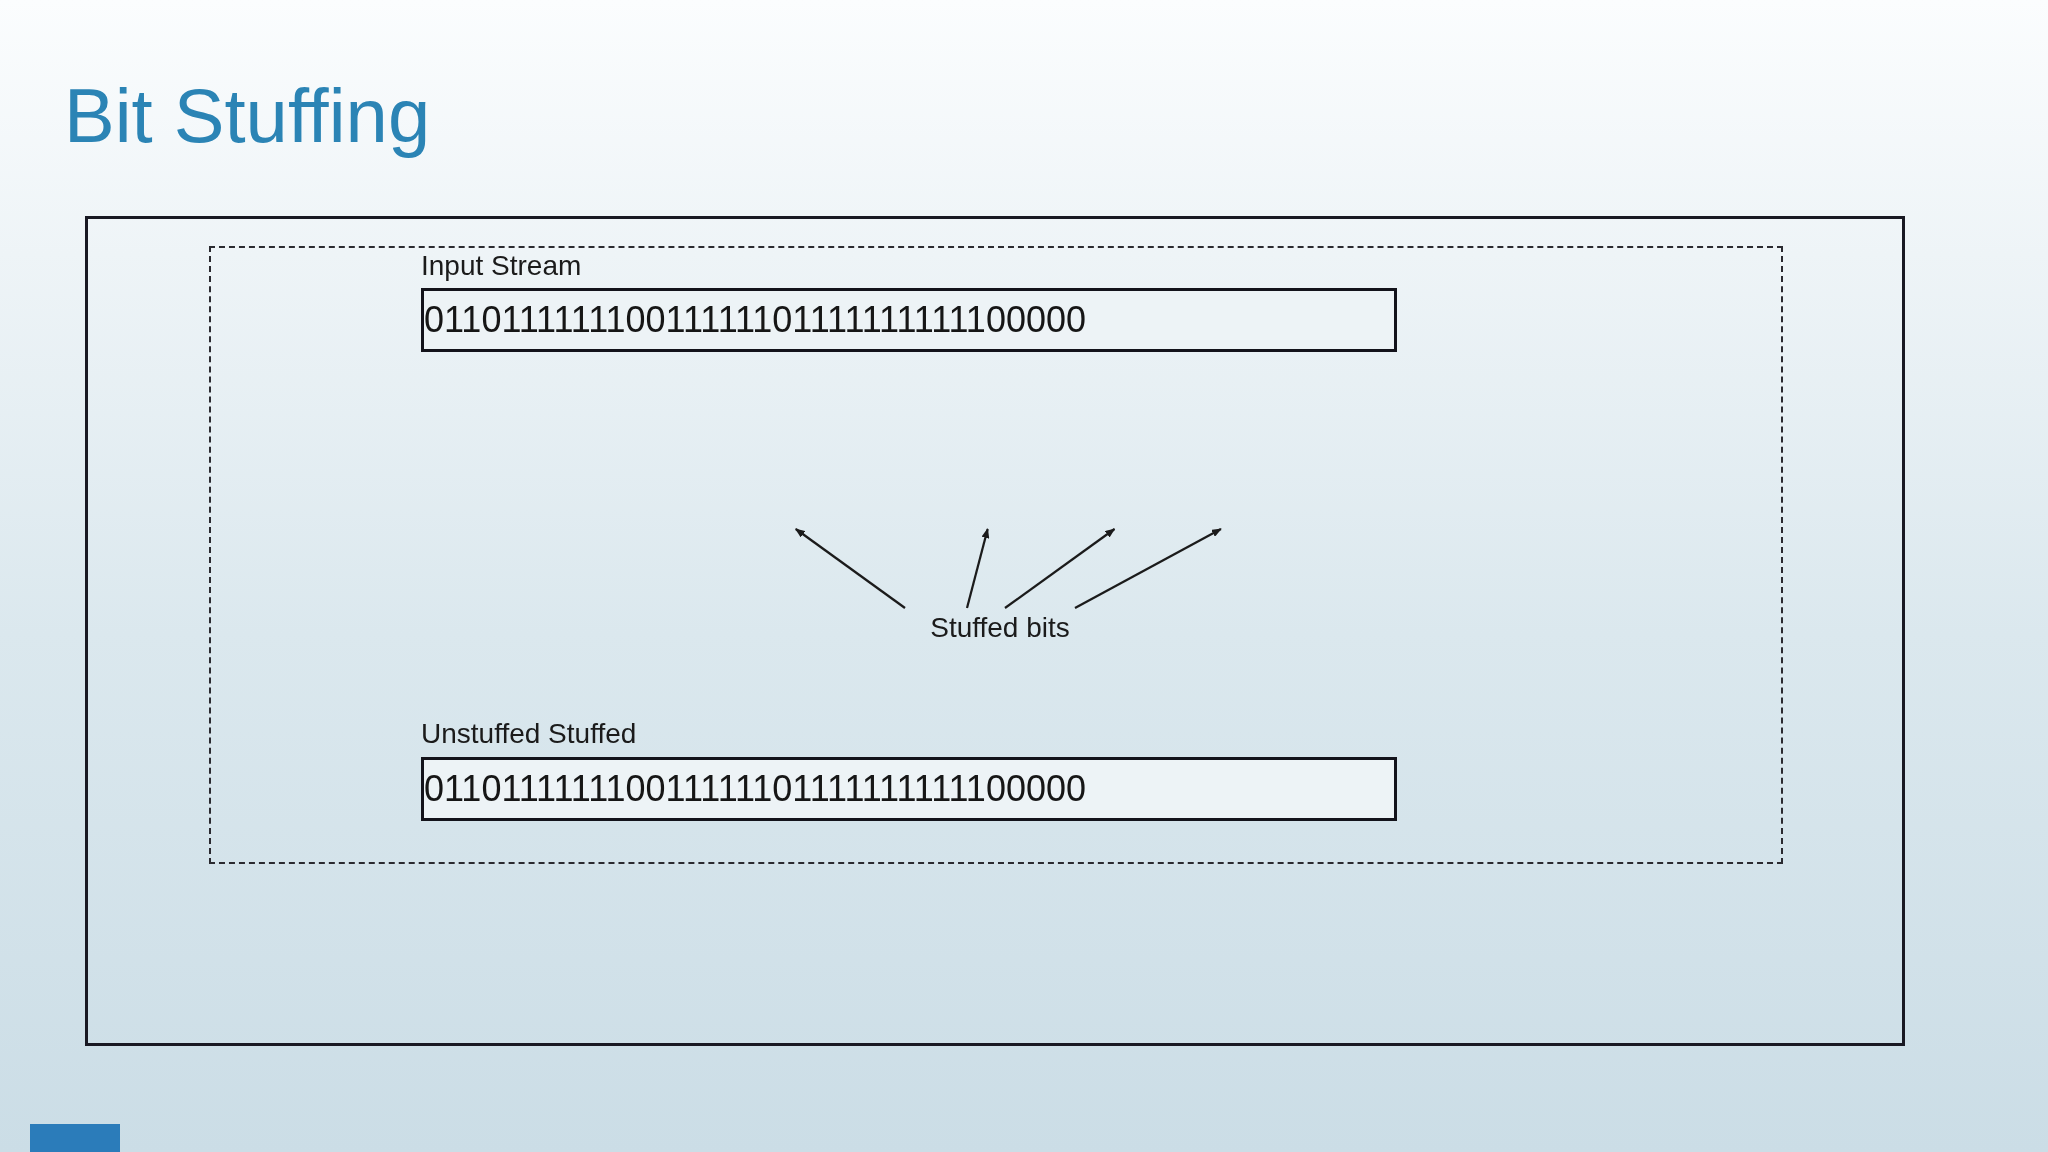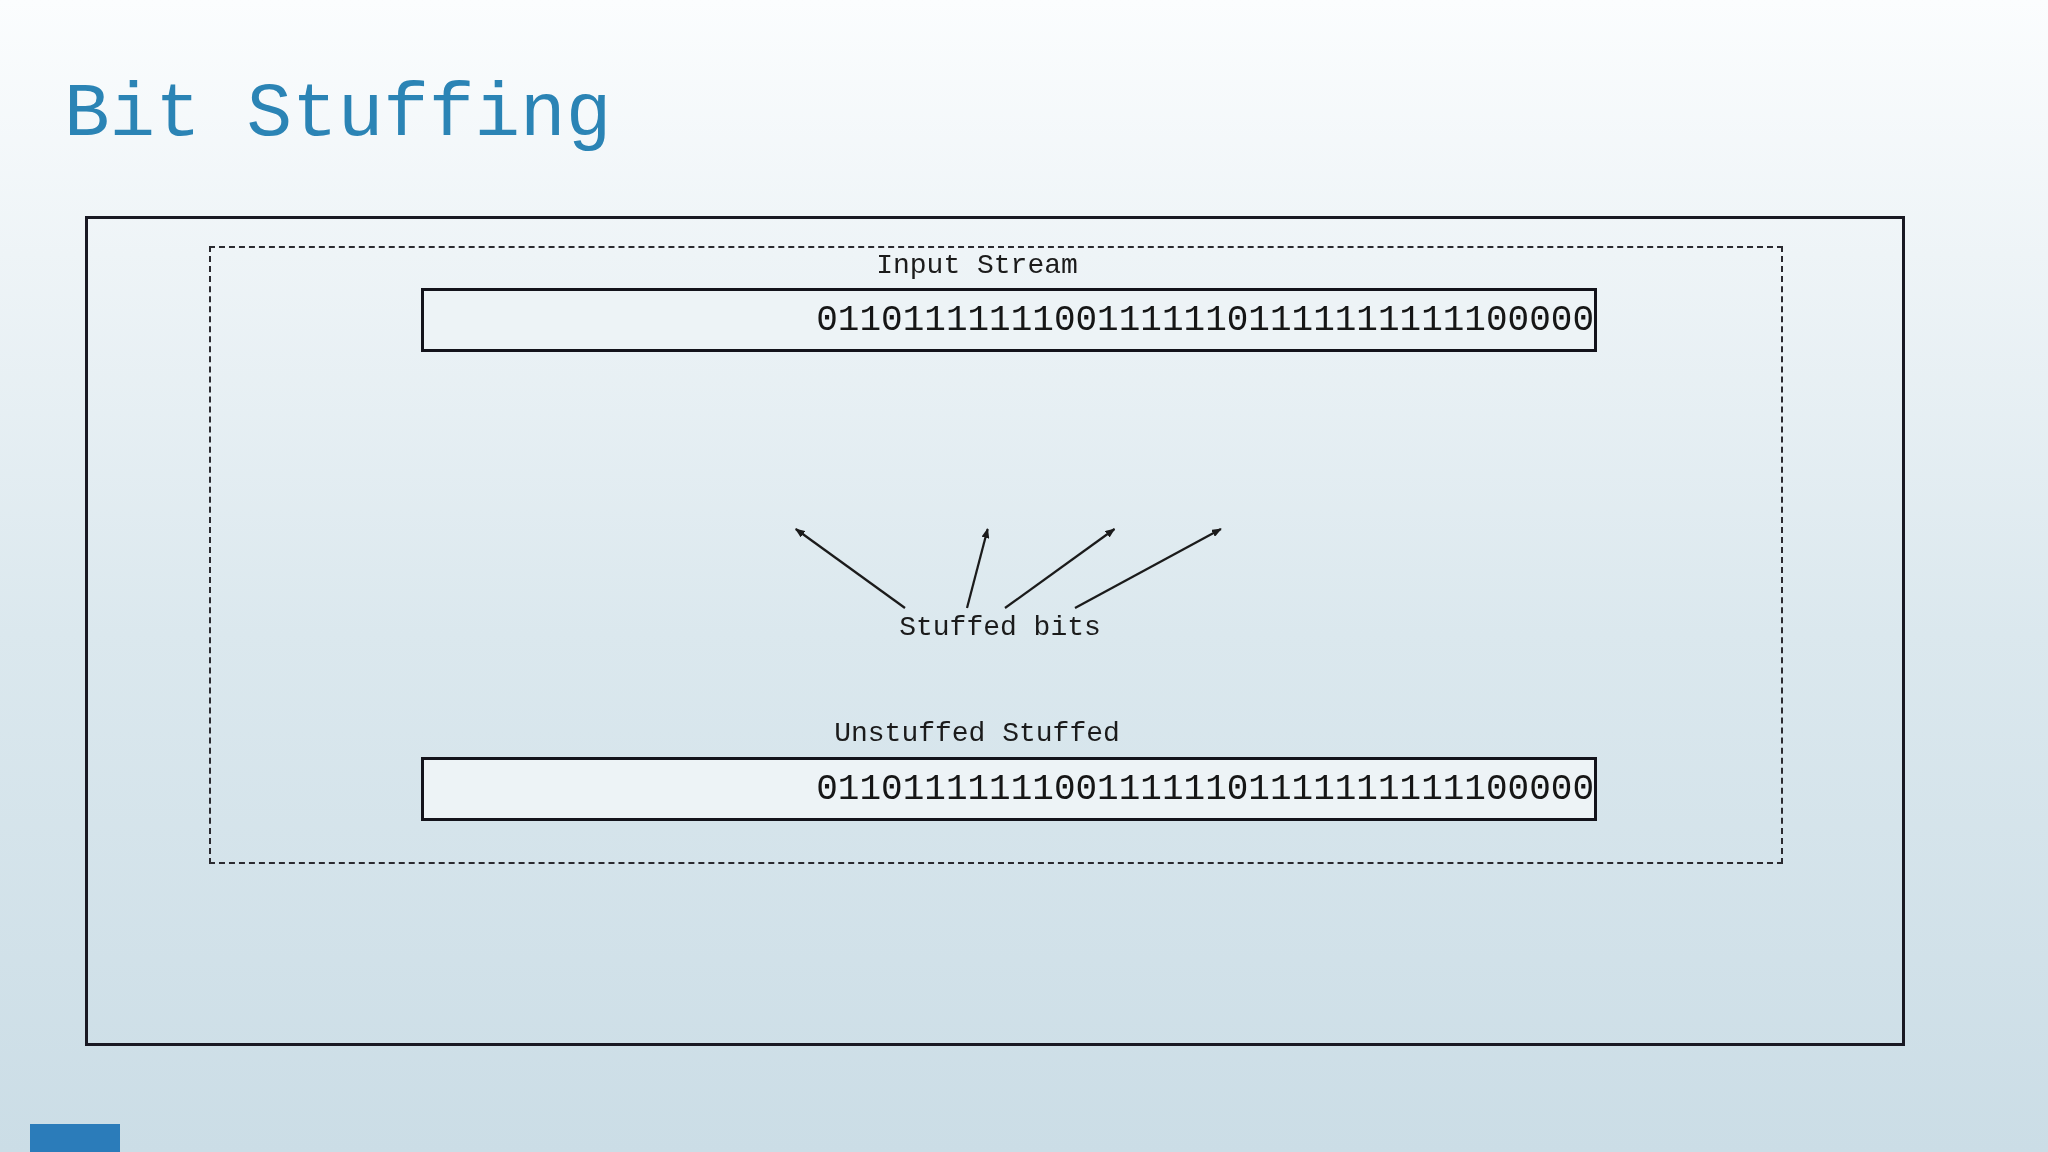--- a/index.html
+++ b/index.html
@@ -2,21 +2,21 @@
 <html style="--title-color: #2b84b5; --red: #d91a1a; --accent-square: #2b7cba;"><head>
 <meta charset="utf-8">
 <style>
   html, body { margin: 0; padding: 0; background: #ffffff; }
   .slide {
     position: relative;
     width: 2048px;
     height: 1152px;
     overflow: hidden;
     background: linear-gradient(180deg, #fbfdfe 0%, #eef4f7 22%, #dbe8ee 55%, #cbdde6 100%);
-    font-family: Liberation Mono, monospace;
+    font-family: Liberation Sans, sans-serif;
   }
   .title {
     position: absolute;
     left: 64px;
     top: 72px;
     margin: 0;
     font-size: 76px;
     font-weight: 400;
     letter-spacing: 0px;
     color: var(--title-color, #2b84b5);
@@ -34,34 +34,33 @@
     left: 209px;
     top: 246px;
     width: 1570px;
     height: 614px;
     border: 2px dashed #2a2a30;
   }
   .stream-label {
     position: absolute;
     left: 421px;
     width: 1112px;
-    text-align: center;
     font-size: 28px;
     color: #1b1b1b;
   }
   .stream-box {
     position: absolute;
     left: 421px;
-    width: 1176px;
+    width: 976px;
     height: 64px;
     border: 3px solid #13131b;
     background: #edf3f6;
     display: flex;
     align-items: center;
-    justify-content: flex-end;
+    justify-content: flex-start;
     box-sizing: border-box;
   }
   .bits {
     font-size: 36px;
     color: #161616;
     white-space: pre;
     letter-spacing: 0;
   }
   .stuffed-bit { color: var(--red, #d91a1a); }
   .label-input    { top: 250px; }

